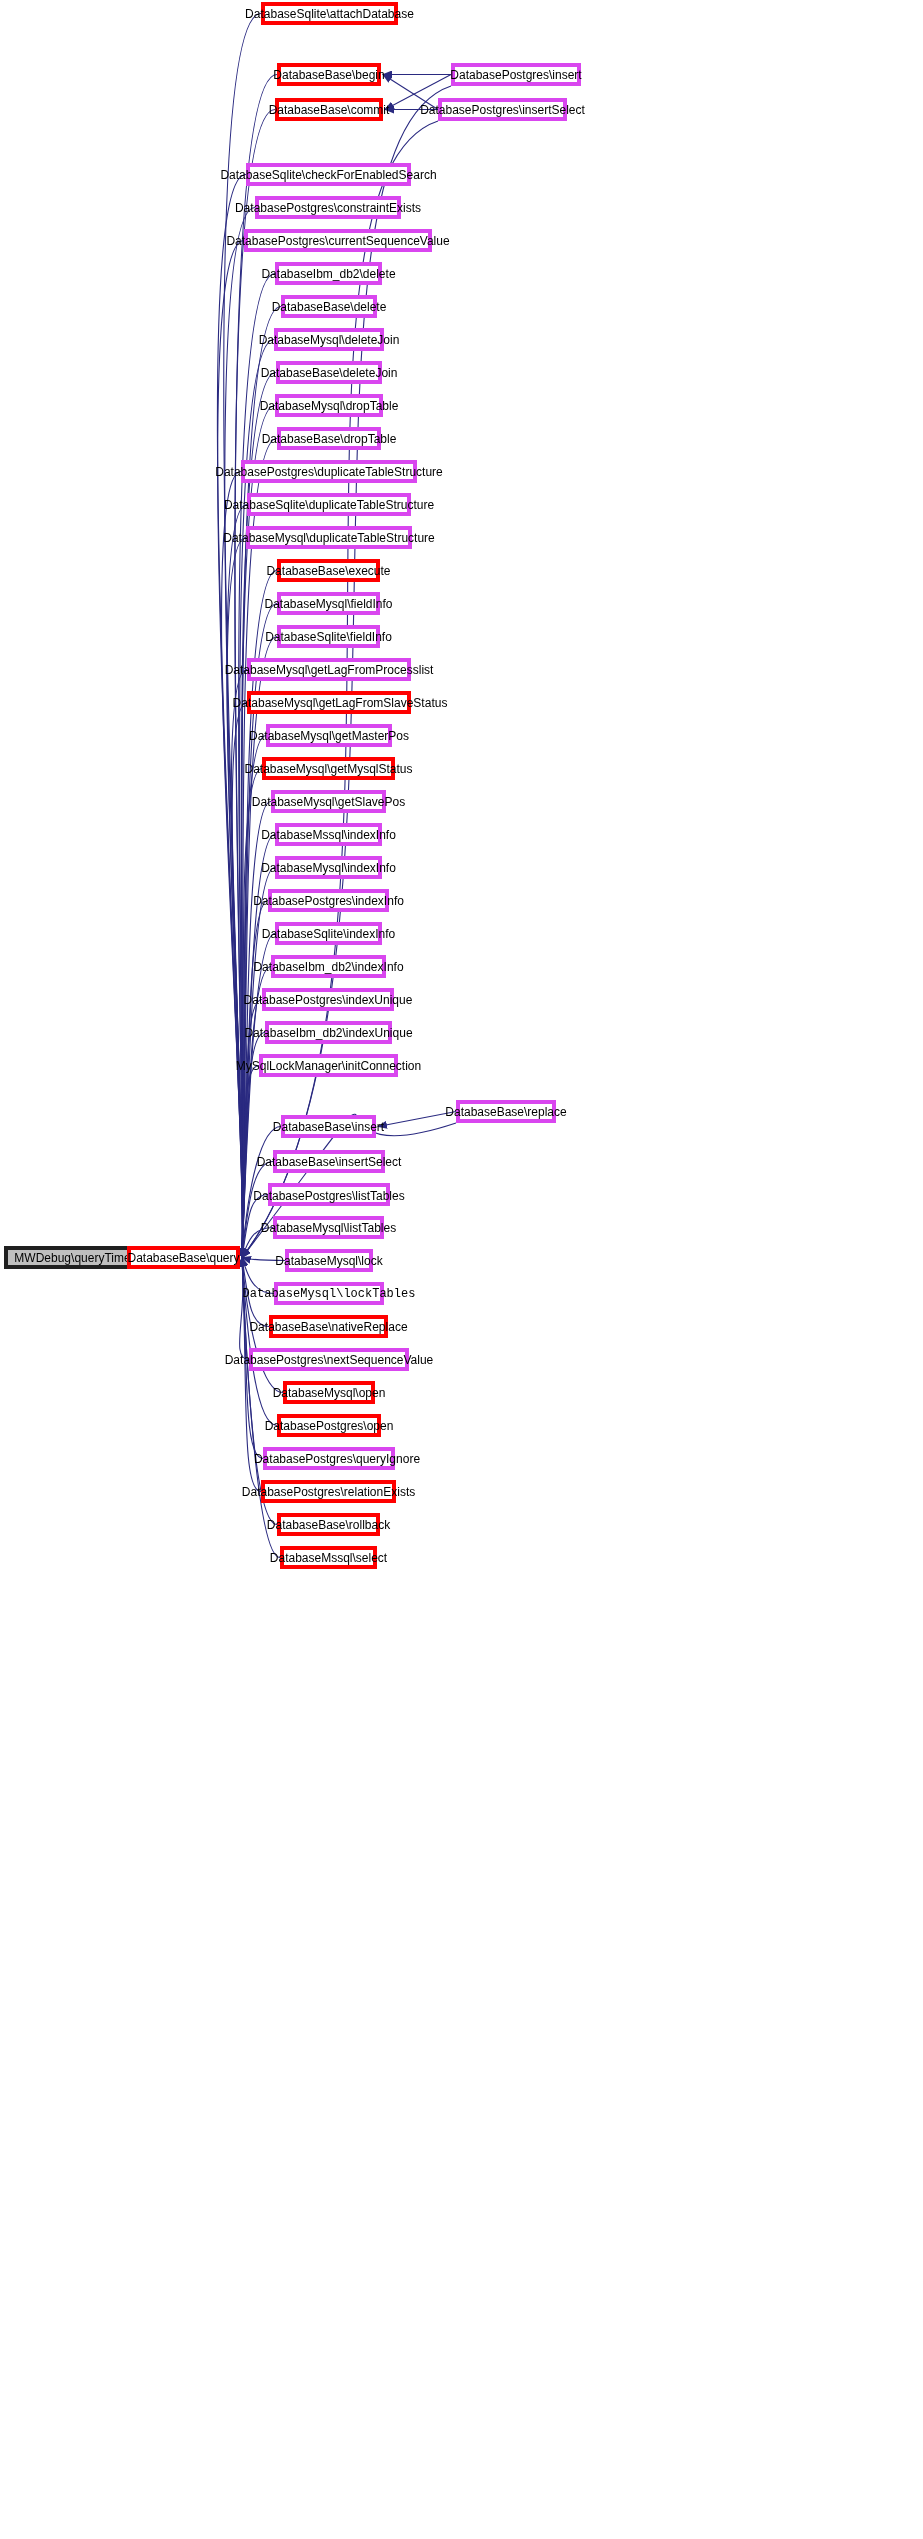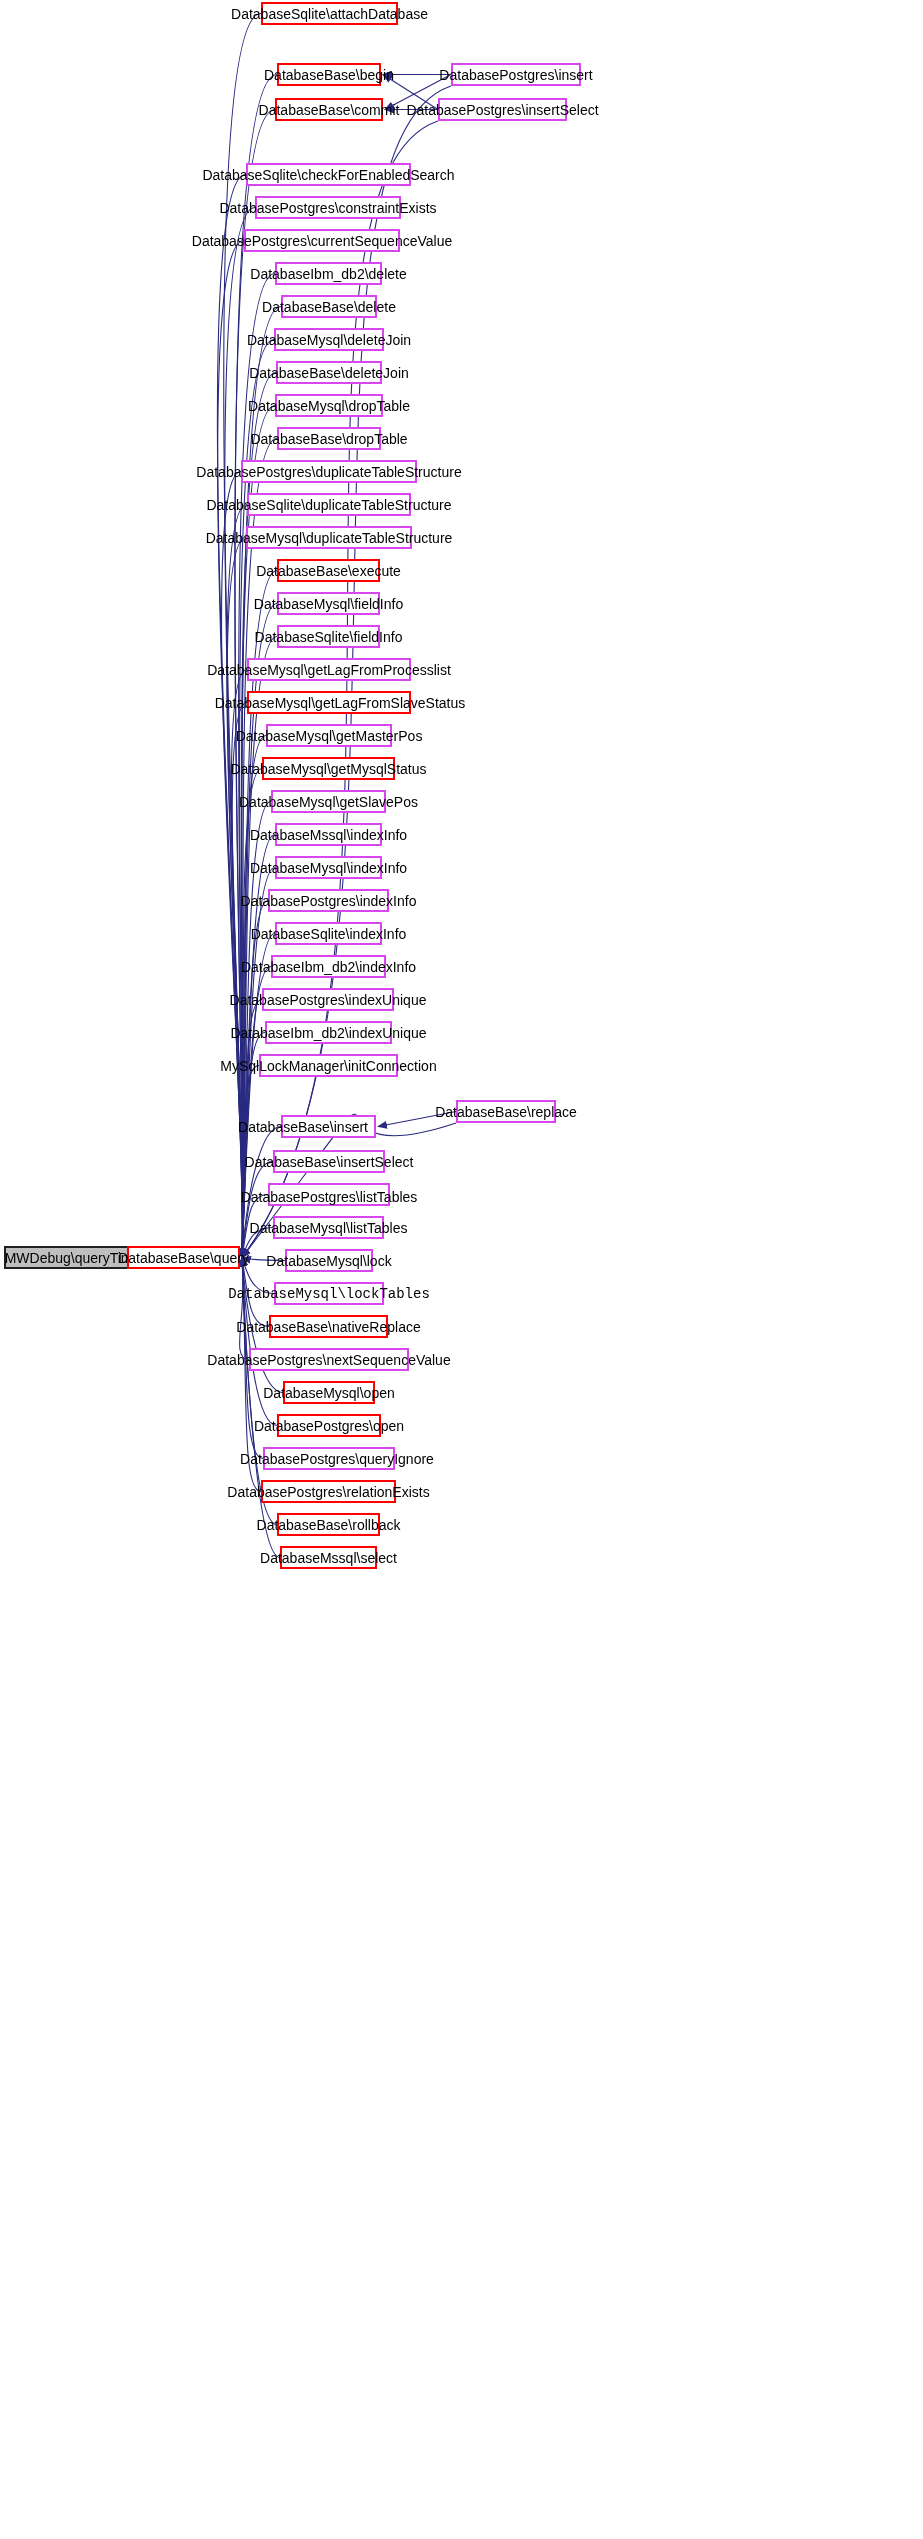--- a/index.html
+++ b/index.html
@@ -1,21 +1,21 @@
 <!DOCTYPE html>
 <html><head>
 <meta charset="utf-8">
 <style>
   html,body{margin:0;padding:0;background:#ffffff;}
   #canvas{position:relative;width:923px;height:2539px;background:#ffffff;
           font-family:"Liberation Sans",sans-serif;overflow:hidden;}
   svg.edges{position:absolute;left:0;top:0;width:923px;height:2539px;pointer-events:none;}
   .node{position:absolute;box-sizing:border-box;display:flex;align-items:center;
-        justify-content:center;background:#ffffff;border:2px solid #d946ef;
-        font-size:14px;color:#000000;white-space:nowrap;line-height:1;}
+        justify-content:center;background:#ffffff;border:4px solid #d946ef;
+        font-size:12px;color:#000000;white-space:nowrap;line-height:1;}
   .node.red{border-color:#ff0000;}
   .node.root{background:#bfbfbf;border-color:#202020;}
   .node span{display:block;padding:0 6px;}
 </style>
 </head>
 <body>
 
 <div id="canvas">
   <svg class="edges" viewBox="0 0 923 2539" xmlns="http://www.w3.org/2000/svg">
     <defs>
@@ -94,21 +94,21 @@
     </div>
     <div class="node red" style="left: 275px; top: 98px; width: 108px; height: 23px;">
       <span>DatabaseBase\commit</span>
     </div>
     <div class="node" style="left: 246px; top: 163px; width: 165px; height: 23px;">
       <span>DatabaseSqlite\checkForEnabledSearch</span>
     </div>
     <div class="node" style="left: 255px; top: 196px; width: 146px; height: 23px;">
       <span>DatabasePostgres\constraintExists</span>
     </div>
-    <div class="node" style="left: 244px; top: 229px; width: 156px; height: 23px;">
+    <div class="node" style="left: 244px; top: 229px; width: 188px; height: 23px;">
       <span>DatabasePostgres\currentSequenceValue</span>
     </div>
     <div class="node" style="left: 275px; top: 262px; width: 107px; height: 23px;">
       <span>DatabaseIbm_db2\delete</span>
     </div>
     <div class="node" style="left: 281px; top: 295px; width: 96px; height: 23px;">
       <span>DatabaseBase\delete</span>
     </div>
     <div class="node" style="left: 274px; top: 328px; width: 110px; height: 23px;">
       <span>DatabaseMysql\deleteJoin</span>
@@ -172,21 +172,21 @@
     </div>
     <div class="node" style="left: 262px; top: 988px; width: 132px; height: 23px;">
       <span>DatabasePostgres\indexUnique</span>
     </div>
     <div class="node" style="left: 265px; top: 1021px; width: 127px; height: 23px;">
       <span>DatabaseIbm_db2\indexUnique</span>
     </div>
     <div class="node" style="left: 259px; top: 1054px; width: 139px; height: 23px;">
       <span>MySqlLockManager\initConnection</span>
     </div>
-    <div class="node" style="left: 281px; top: 1115px; width: 95px; height: 23px; justify-content: flex-end;">
+    <div class="node" style="left: 281px; top: 1115px; width: 95px; height: 23px;">
       <span>DatabaseBase\insert</span>
     </div>
     <div class="node" style="left: 273px; top: 1150px; width: 112px; height: 23px;">
       <span>DatabaseBase\insertSelect</span>
     </div>
     <div class="node" style="left: 268px; top: 1183px; width: 122px; height: 23px; align-items: flex-end;">
       <span>DatabasePostgres\listTables</span>
     </div>
     <div class="node" style="left: 273px; top: 1216px; width: 111px; height: 23px;">
       <span>DatabaseMysql\listTables</span>

